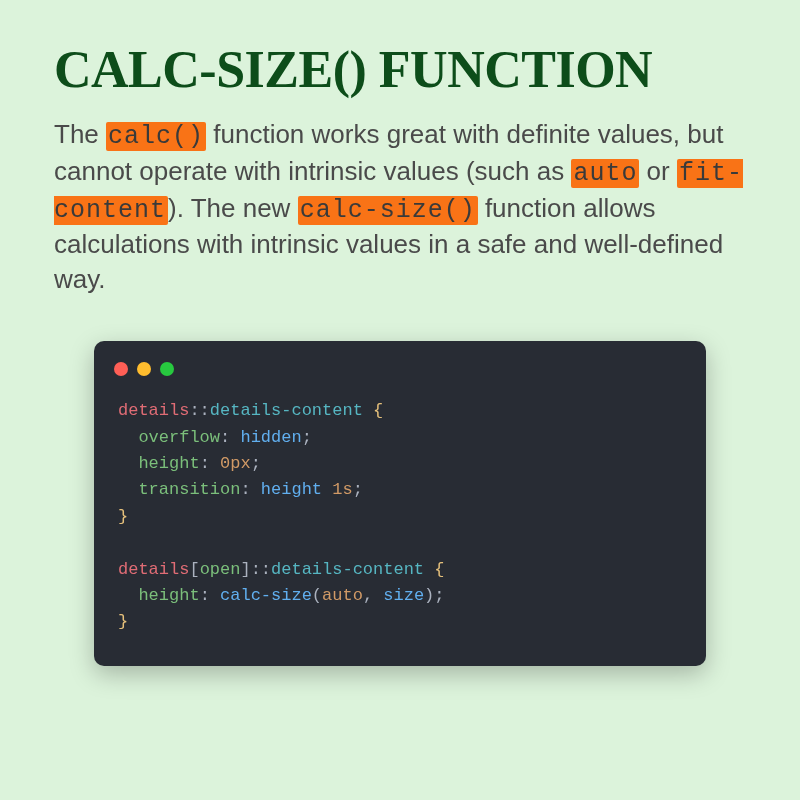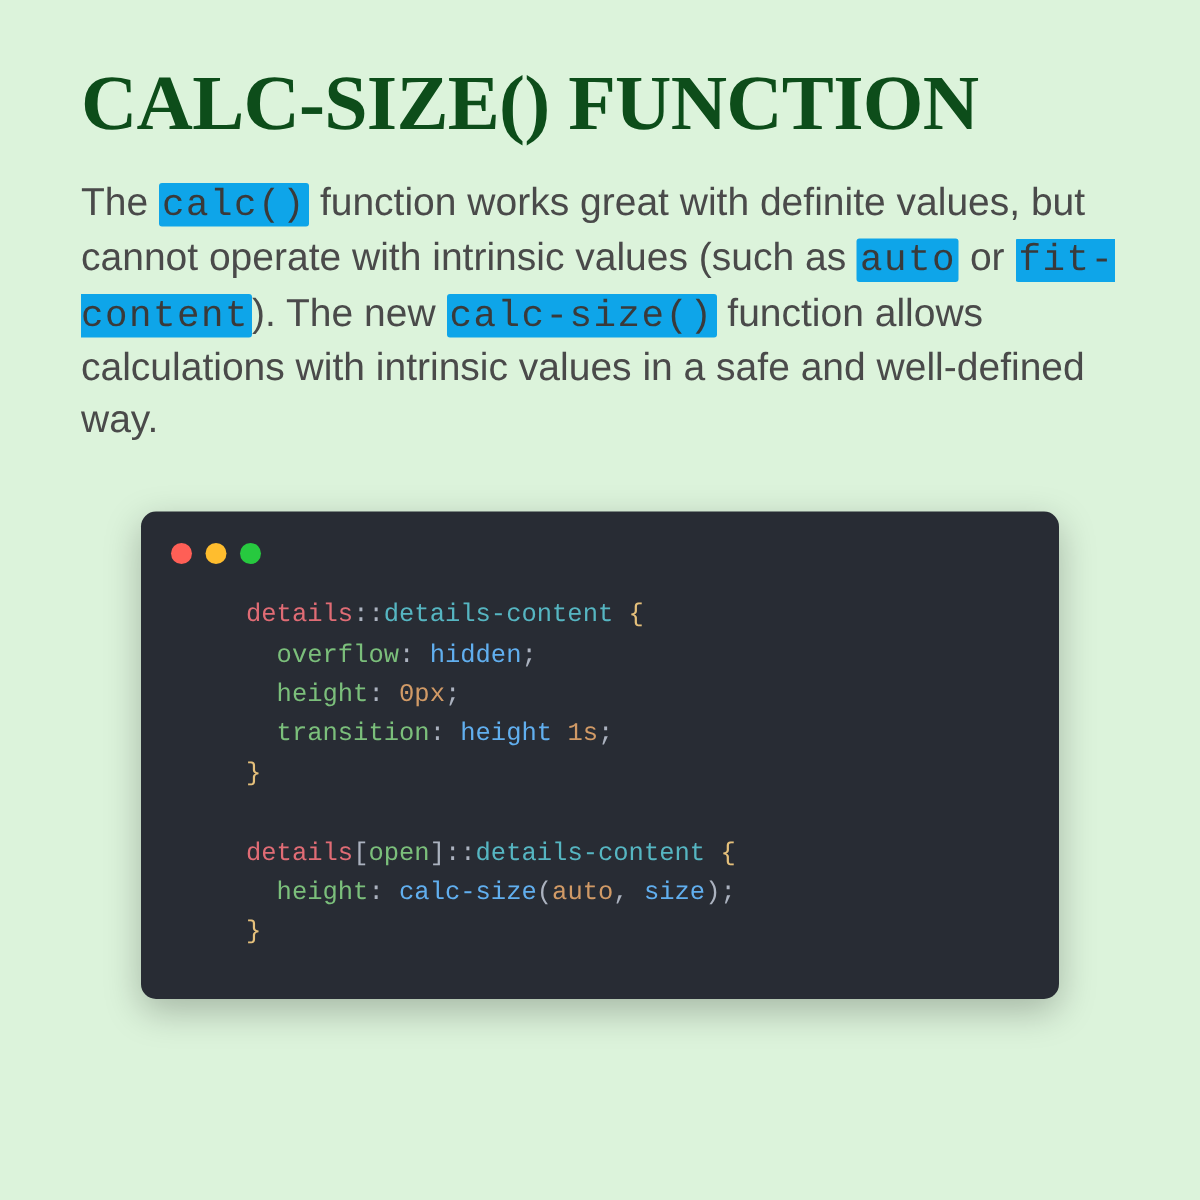--- a/index.html
+++ b/index.html
@@ -22,21 +22,21 @@
   }
   .desc {
     font-family: 'Gill Sans', 'Segoe UI', 'Helvetica Neue', sans-serif;
     font-size: 26px;
     line-height: 1.35;
     color: #4a4a4a;
     margin-bottom: 44px;
   }
   .inline-code {
     font-family: 'Courier New', Courier, monospace;
-    background: #0ea5e9;
+    background: #f97316;
     padding: 0 2px;
     font-size: 25px;
     border-radius: 2px;
     color: #3a3a3a;
     letter-spacing: 1px;
   }
   .editor {
     background: #282c34;
     border-radius: 10px;
     margin: 0 40px;
@@ -56,21 +56,20 @@
   .dot.red { background: #ff5f56; }
   .dot.yellow { background: #ffbd2e; }
   .dot.green { background: #27c93f; }
   .code {
     font-family: 'SF Mono', Menlo, Consolas, 'Courier New', monospace;
     font-size: 17px;
     line-height: 1.55;
     padding: 14px 24px 30px 24px;
     color: #abb2bf;
     white-space: pre;
-    margin-left: 46px;
   }
   .c-sel { color: #e06c75; }   
   .c-pseudo { color: #56b6c2; }
   .c-punc { color: #abb2bf; }  
   .c-prop { color: #7bbf7b; }  
   .c-val { color: #61afef; }   
   .c-num { color: #d19a66; }   
   .c-attr { color: #7bbf7b; }  
   .c-func { color: #61afef; }  
   .c-brace { color: #e5c07b; } 

